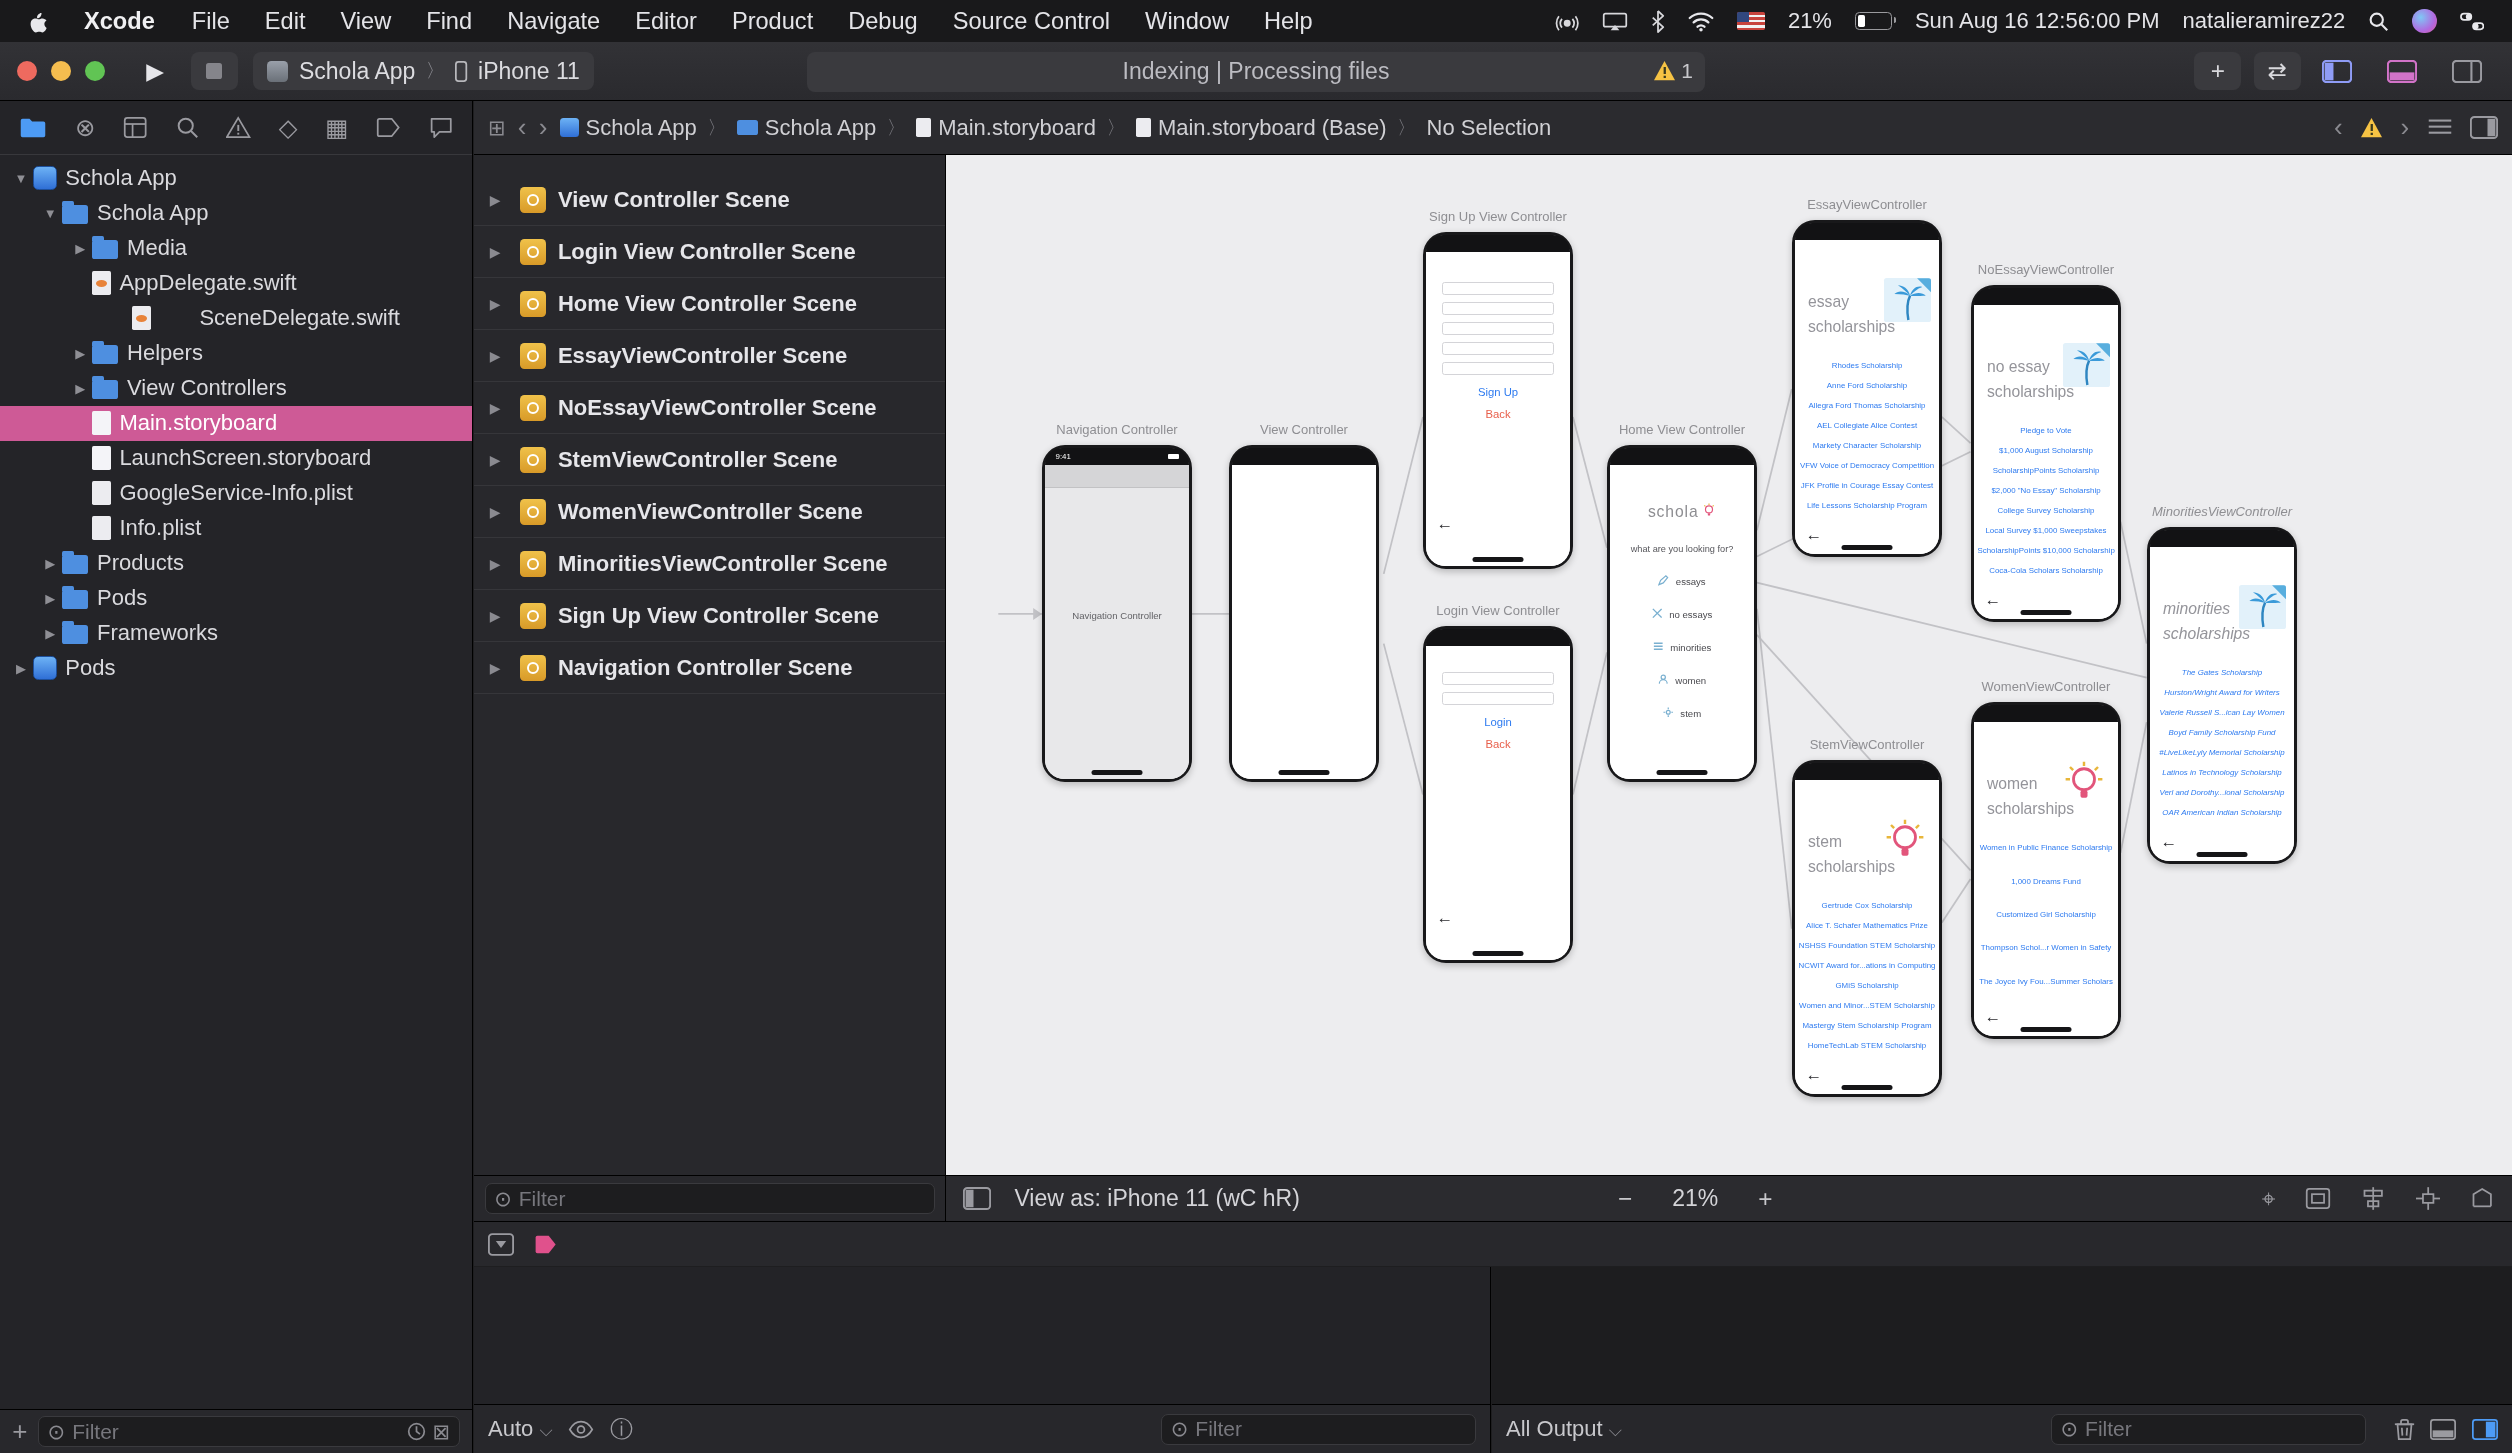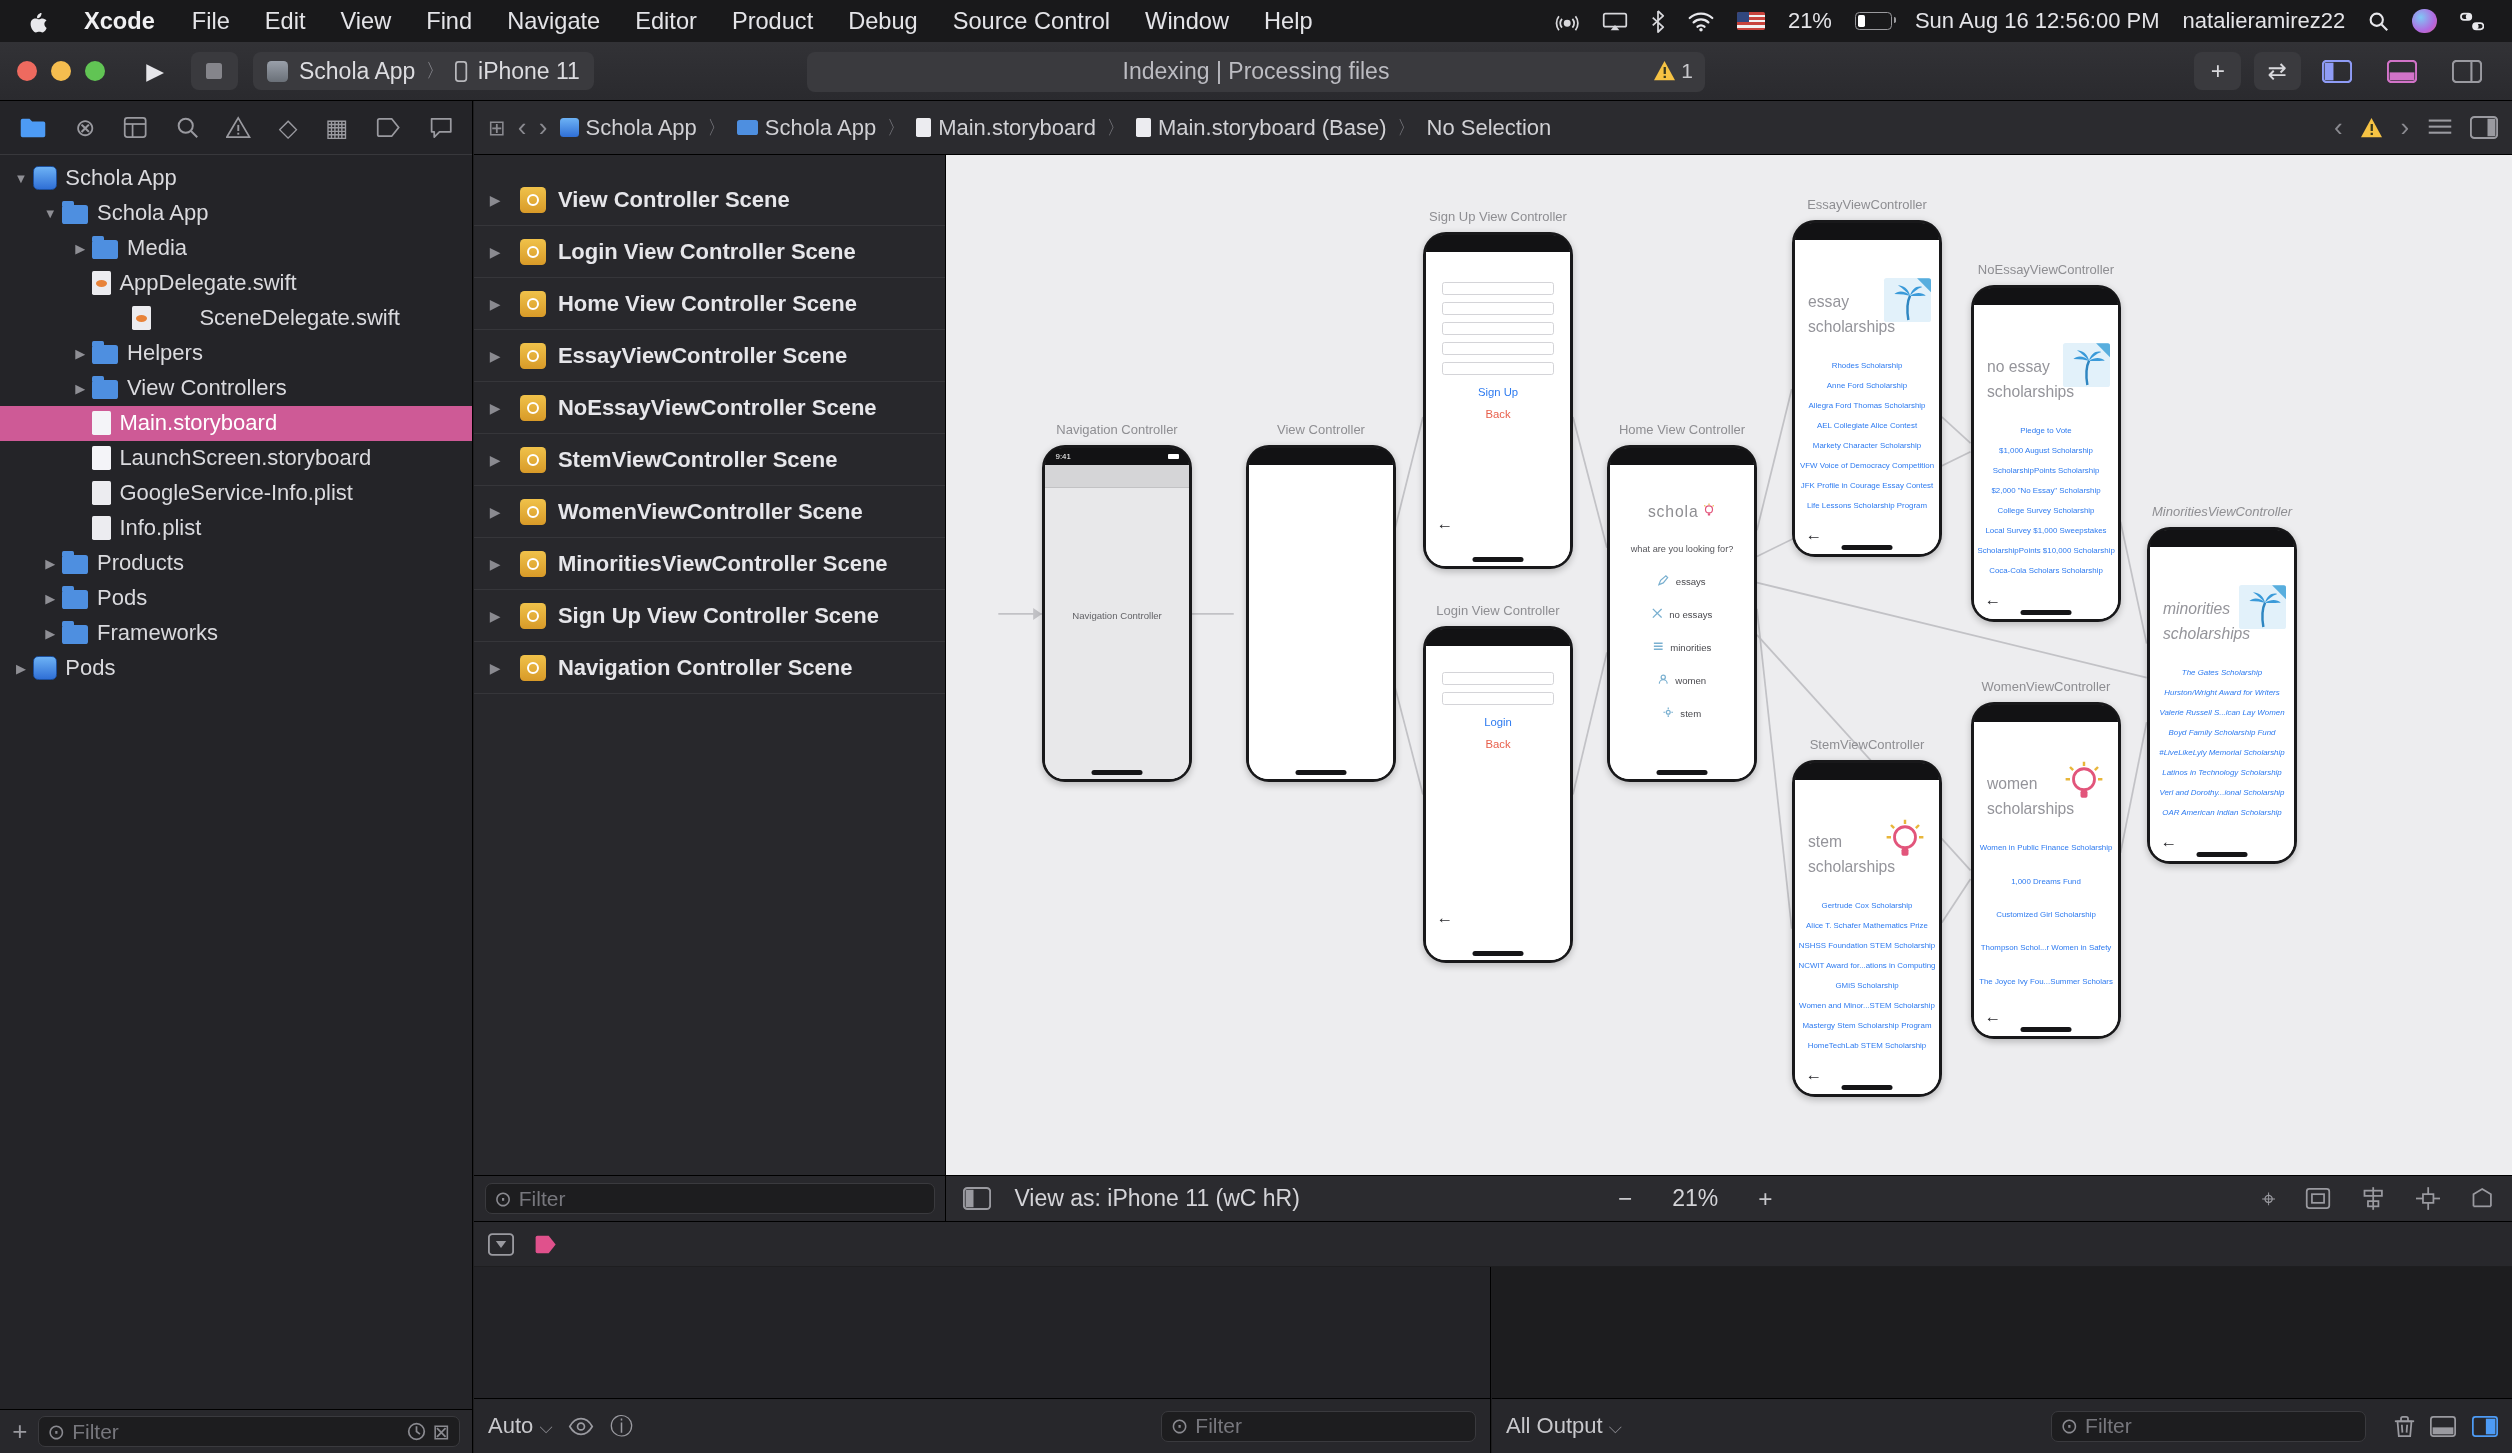--- a/index.html
+++ b/index.html
@@ -111,21 +111,21 @@
 #canvas-bar{position:absolute;left:946px;right:0;top:1175px;height:46px;background:#2b2b2f;border-top:0.9px solid #000;display:flex;align-items:center;padding:0 17.4px;gap:23px;z-index:10;}
 #view-as{font-size:23px;color:#d4d4d8;}
 #zoom-group{position:absolute;left:672px;display:flex;align-items:center;gap:40px;font-size:24.4px;color:#c8c8cc;}
 #zoom-level{font-size:23px;color:#d4d4d8;}
 #constraint-group{margin-left:auto;display:flex;align-items:center;gap:30px;color:#9a9aa0;font-size:24.4px;}
 
 
 #debug-bar{position:absolute;left:474px;right:0;top:1221px;height:45px;background:#28282c;border-top:0.9px solid #000;display:flex;align-items:center;padding:0 14px;gap:19px;}
 #debug-left{position:absolute;left:474px;top:1267px;width:1017px;bottom:0;background:#232327;border-right:0.9px solid #000;}
 #debug-right{position:absolute;left:1492px;top:1267px;right:0;bottom:0;background:#1d1d1f;}
-.pane-bottom{position:absolute;left:0;right:0;bottom:0;height:55px;background:#27272b;border-top:0.9px solid #000;display:flex;align-items:center;padding:0 14px;gap:15.7px;font-size:22px;color:#c8c8cc;}
+.pane-bottom{position:absolute;left:0;right:0;bottom:0;height:49px;background:#27272b;border-top:0.9px solid #000;display:flex;align-items:center;padding:0 14px;gap:15.7px;font-size:22px;color:#c8c8cc;}
 .scope-chev{color:#8a8a90;font-size:17.4px;}
 .pane-bottom .filter-pill{flex:0 1 305px;margin-left:auto;}
 #console-icons{display:flex;align-items:center;gap:15.7px;margin-left:12.2px;}
 
 svg.ic{display:block;}
 </style>
 </head>
 <body>
 
 <header id="menubar">
@@ -524,21 +524,21 @@
       <div class="status-strip">
         <span class="status-time">9:41</span>
         <span class="mini-batt"></span>
       </div>
       <div class="screen screen-nav">
         <div class="p-navbar"></div>
         <div class="p-navtitle">Navigation Controller</div>
       </div>
       <div class="home-indicator"></div>
     </div>
-    <div class="phone" style="left: 300px; top: 290px; padding-left: 17px;">
+    <div class="phone" style="left: 283px; top: 290px; padding-left: 17px;">
       <div class="phone-label">View Controller</div>
       <div class="status-strip"></div>
       <div class="screen"></div>
       <div class="home-indicator"></div>
     </div>
     <div class="phone" style="left: 477px; top: 77px;">
       <div class="phone-label">Sign Up View Controller</div>
       <div class="status-strip"></div>
       <div class="screen">
         <div class="pfields" style="padding-top: 30px;">

